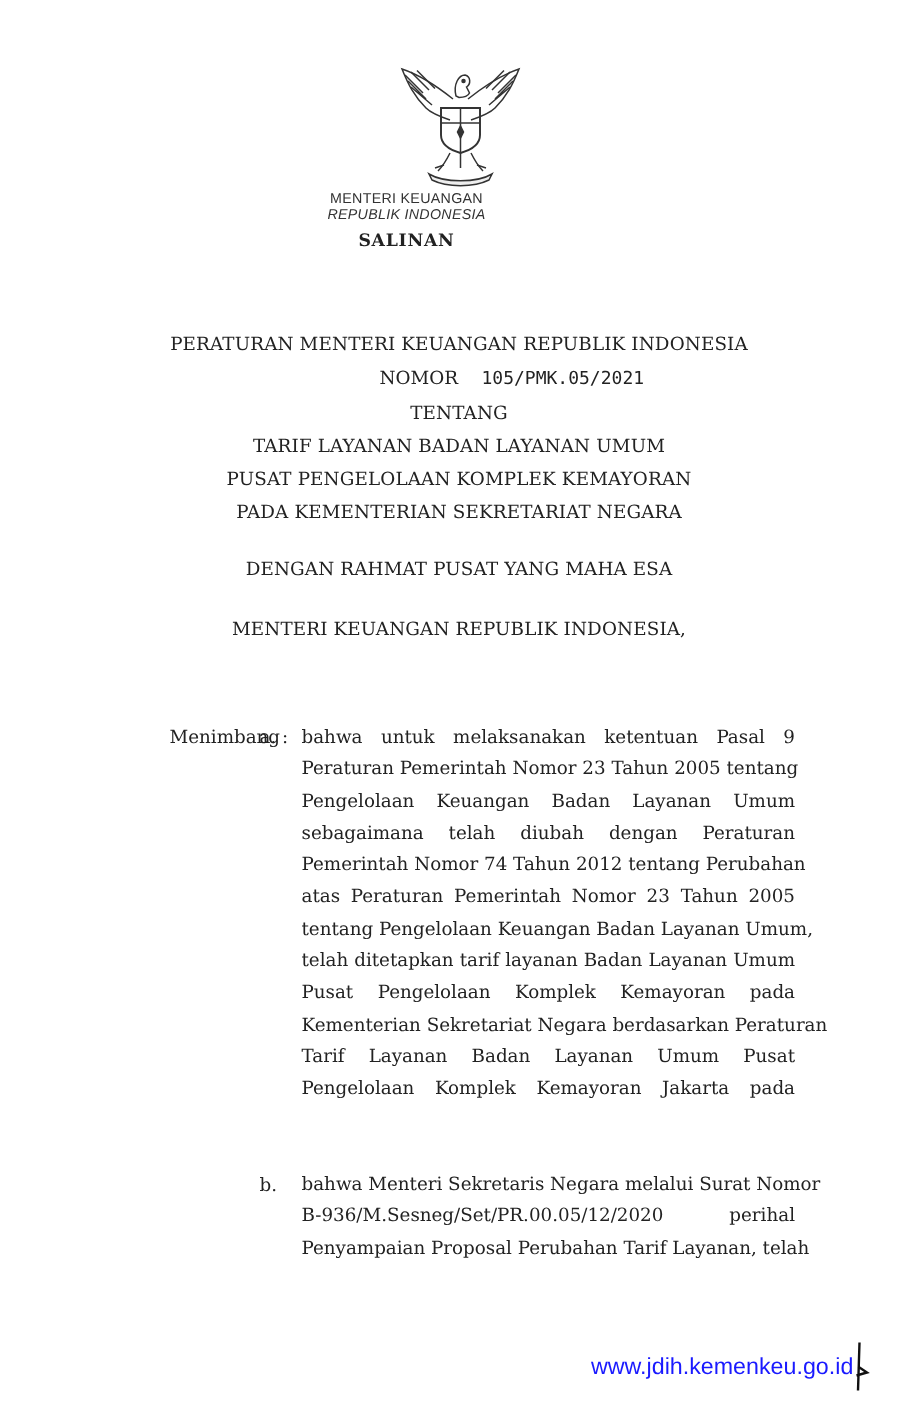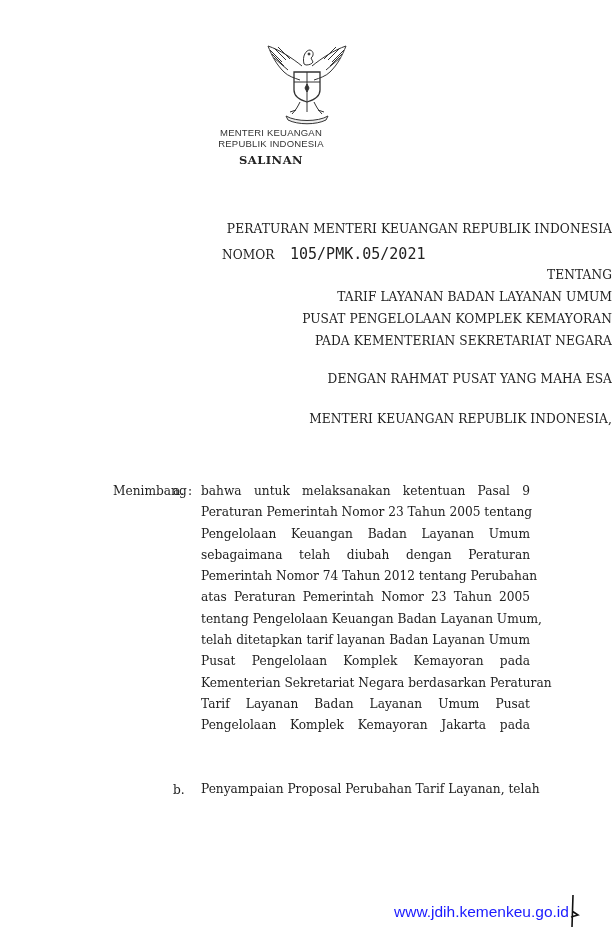--- a/index.html
+++ b/index.html
@@ -2,26 +2,26 @@
 <html><head>
 <meta charset="utf-8">
 <style>
   html,body{margin:0;padding:0;background:#fff;}
   body{width:612px;height:936px;position:relative;overflow:hidden;color:#222;}
   .serif{font-family:"DejaVu Serif","Liberation Serif",serif;}
   .sans{font-family:"Liberation Sans","DejaVu Sans",sans-serif;}
   #emblem{position:absolute;left:262px;top:38px;width:90px;height:88px;}
   .hdr{position:absolute;left:0;width:542px;text-align:center;}
   #org1{top:127px;font-size:9.5px;letter-spacing:0.2px;color:#333;}
-  #org2{top:138px;font-size:9.5px;letter-spacing:0.2px;color:#333;}
+  #org2{top:138px;font-size:9.5px;letter-spacing:0.2px;color:#333;font-style:italic;}
   #salinan{top:153px;font-size:11.5px;font-weight:bold;letter-spacing:0.5px;}
-  .title{position:absolute;left:0;width:612px;text-align:right;font-size:12.2px;letter-spacing:0.1px;}
+  .title{position:absolute;left:0;width:612px;text-align:center;font-size:12.2px;letter-spacing:0.1px;}
   #nomor{position:absolute;top:245px;left:222px;font-size:12.2px;}
-  #nomor .lbl{display:inline-block;width:68px;}
-  #nomor .val{font-family:"DejaVu Sans Mono","Liberation Mono",monospace;font-size:15px;}
+  #nomor .lbl{display:inline-block;width:68px;margin-left:31px;}
+  #nomor .val{font-family:"DejaVu Sans Mono","Liberation Mono",monospace;font-size:12px;}
   .body{position:absolute;font-size:12.2px;line-height:21.3px;margin-left:40px;}
   #menimbang-label{left:73px;top:481px;}
   #colon{left:148px;top:481px;}
   .itemlbl{position:absolute;font-size:12.2px;}
   .para{position:absolute;left:201px;width:329px;font-size:12.2px;line-height:21.3px;}
   .para .ln{display:block;text-align:justify;text-align-last:justify;white-space:nowrap;height:21.3px;}
   .para .ln.last{text-align-last:left;}
   #footer-link{position:absolute;left:394px;top:903px;font-size:15.5px;color:#1a1aff;}
   #sig{position:absolute;left:564px;top:893px;width:20px;height:36px;}
 </style>
@@ -80,19 +80,21 @@
   <span class="ln">tentang Pengelolaan Keuangan Badan Layanan Umum,</span>
   <span class="ln">telah ditetapkan tarif layanan Badan Layanan Umum</span>
   <span class="ln">Pusat Pengelolaan Komplek Kemayoran pada</span>
   <span class="ln">Kementerian Sekretariat Negara berdasarkan Peraturan</span>
   <span class="ln">Tarif Layanan Badan Layanan Umum Pusat</span>
   <span class="ln">Pengelolaan Komplek Kemayoran Jakarta pada</span>
 </div>
 
 <div class="itemlbl serif" style="left:173px;top:783px">b.</div>
 <div class="para serif" style="top:779px">
+  <span class="ln">bahwa Menteri Sekretaris Negara melalui Surat Nomor</span>
+  <span class="ln">B-936/M.Sesneg/Set/PR.00.05/12/2020 perihal</span>
   <span class="ln">Penyampaian Proposal Perubahan Tarif Layanan, telah</span>
 </div>
 
 <div id="footer-link" class="sans">www.jdih.kemenkeu.go.id</div>
 <svg id="sig" viewBox="0 0 20 36">
   <path d="M9 2 L8 34 M8 18 L14 22 L7 24" fill="none" stroke="#111" stroke-width="1.6"></path>
 </svg>
 
 </body></html>

